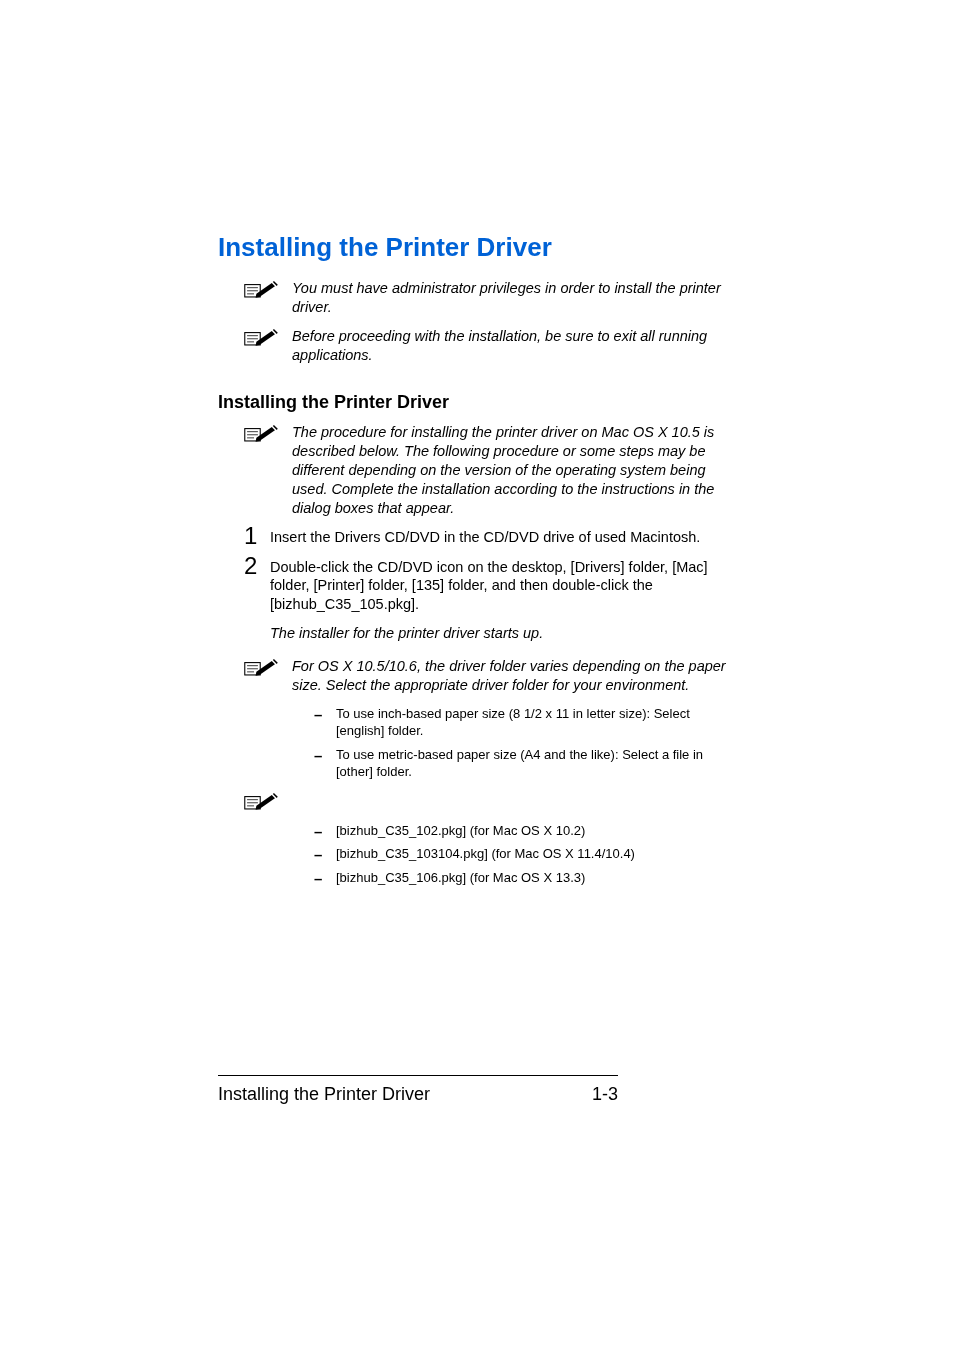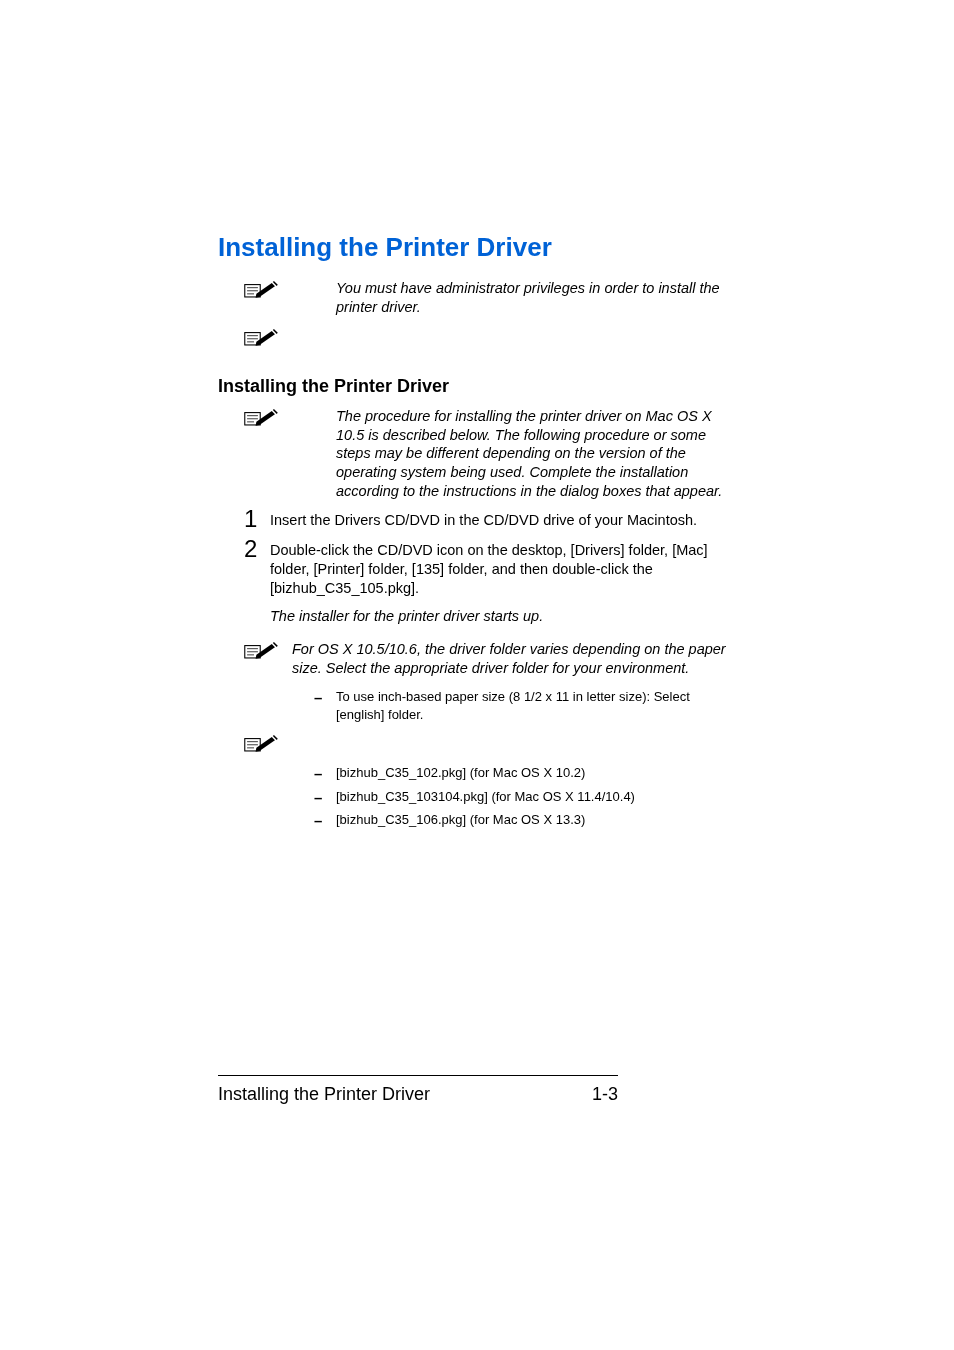--- a/index.html
+++ b/index.html
@@ -32,21 +32,21 @@
     font-size: 18px;
     font-weight: bold;
     color: #000;
     margin: 28px 0 10px 0;
   }
   .note-block, .step-block, .sub-note-block {
     display: flex;
     align-items: flex-start;
     margin-bottom: 10px;
   }
-  .note-block { padding-left: 26px; gap: 44px; }
+  .note-block { padding-left: 26px; }
   .sub-note-block { padding-left: 26px; }
   .note-icon {
     flex: 0 0 48px;
     width: 48px;
     display: flex;
     justify-content: flex-start;
     padding-top: 1px;
   }
   .note-icon svg { width: 34px; height: 20px; }
   .note-text, .step-text {
@@ -135,41 +135,42 @@
       <div class="note-icon">
         <svg viewBox="0 0 44 24">
           <rect x="1" y="5" width="20" height="16" fill="none" stroke="#000" stroke-width="1.4"></rect>
           <line x1="4" y1="9" x2="18" y2="9" stroke="#000" stroke-width="1"></line>
           <line x1="4" y1="13" x2="18" y2="13" stroke="#000" stroke-width="1"></line>
           <line x1="4" y1="17" x2="13" y2="17" stroke="#000" stroke-width="1"></line>
           <path d="M16 17 L36 3 L40 7 L20 21 L15 22 Z" fill="#000"></path>
           <line x1="38" y1="1" x2="43" y2="6" stroke="#000" stroke-width="2"></line>
         </svg>
       </div>
+      <div class="note-text">Before proceeding with the installation, be sure to exit all running applications.</div>
     </div>
 
     <h2 class="sub-heading">Installing the Printer Driver</h2>
 
     <div class="note-block">
       <div class="note-icon">
         <svg viewBox="0 0 44 24">
           <rect x="1" y="5" width="20" height="16" fill="none" stroke="#000" stroke-width="1.4"></rect>
           <line x1="4" y1="9" x2="18" y2="9" stroke="#000" stroke-width="1"></line>
           <line x1="4" y1="13" x2="18" y2="13" stroke="#000" stroke-width="1"></line>
           <line x1="4" y1="17" x2="13" y2="17" stroke="#000" stroke-width="1"></line>
           <path d="M16 17 L36 3 L40 7 L20 21 L15 22 Z" fill="#000"></path>
           <line x1="38" y1="1" x2="43" y2="6" stroke="#000" stroke-width="2"></line>
         </svg>
       </div>
       <div class="note-text">The procedure for installing the printer driver on Mac OS X 10.5 is described below. The following procedure or some steps may be different depending on the version of the operating system being used. Complete the installation according to the instructions in the dialog boxes that appear.</div>
     </div>
 
     <div class="step-block">
       <div class="step-num">1</div>
-      <div class="step-text">Insert the Drivers CD/DVD in the CD/DVD drive of your Macintosh.</div>
+      <div class="step-text">Insert the Drivers CD/DVD in the CD/DVD drive of used Macintosh.</div>
     </div>
     <div class="step-block">
       <div class="step-num">2</div>
       <div class="step-text">Double-click the CD/DVD icon on the desktop, [Drivers] folder, [Mac] folder, [Printer] folder, [135] folder, and then double-click the [bizhub_C35_105.pkg].</div>
     </div>
 
     <div class="step-indent-italic">The installer for the printer driver starts up.</div>
 
     <div class="sub-note-block">
       <div class="note-icon">
@@ -180,20 +181,21 @@
           <line x1="4" y1="17" x2="13" y2="17" stroke="#000" stroke-width="1"></line>
           <path d="M16 17 L36 3 L40 7 L20 21 L15 22 Z" fill="#000"></path>
           <line x1="38" y1="1" x2="43" y2="6" stroke="#000" stroke-width="2"></line>
         </svg>
       </div>
       <div class="note-text">For OS X 10.5/10.6, the driver folder varies depending on the paper size. Select the appropriate driver folder for your environment.</div>
     </div>
 
     <ul class="dash-list">
       <li>To use inch-based paper size (8 1/2 x 11 in letter size): Select [english] folder.</li>
+      <li>To use metric-based paper size (A4 and the like): Select a file in [other] folder.</li>
     </ul>
 
     <div class="sub-note-block">
       <div class="note-icon">
         <svg viewBox="0 0 44 24">
           <rect x="1" y="5" width="20" height="16" fill="none" stroke="#000" stroke-width="1.4"></rect>
           <line x1="4" y1="9" x2="18" y2="9" stroke="#000" stroke-width="1"></line>
           <line x1="4" y1="13" x2="18" y2="13" stroke="#000" stroke-width="1"></line>
           <line x1="4" y1="17" x2="13" y2="17" stroke="#000" stroke-width="1"></line>
           <path d="M16 17 L36 3 L40 7 L20 21 L15 22 Z" fill="#000"></path>

